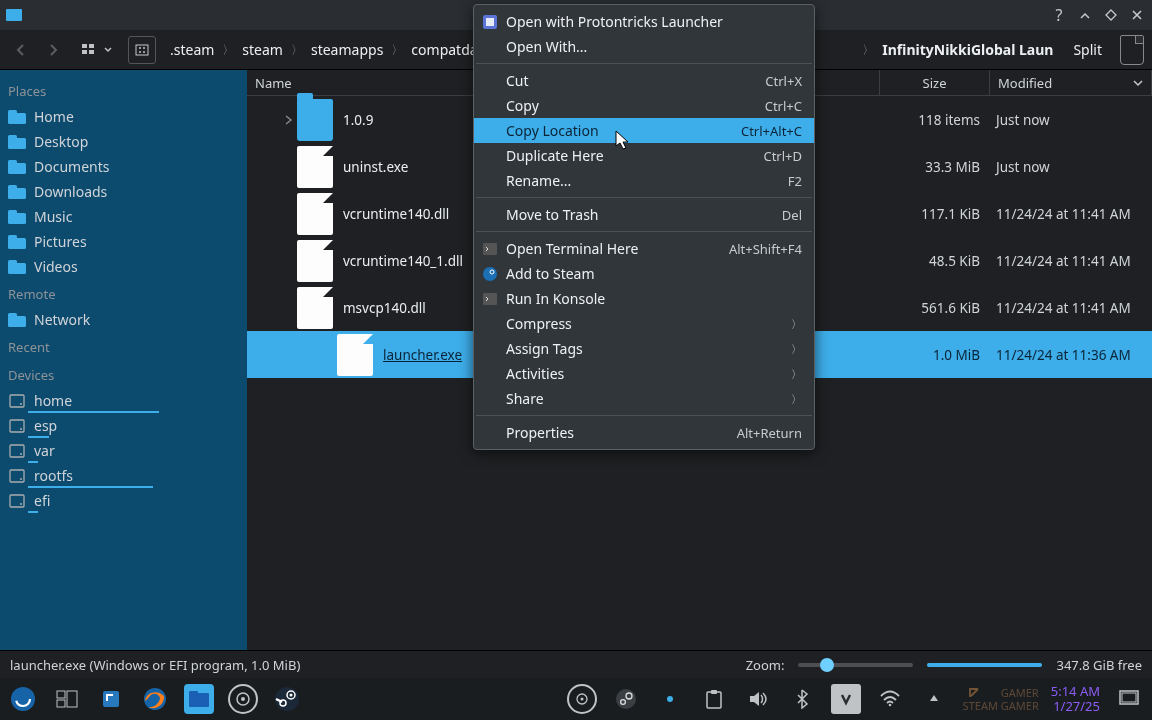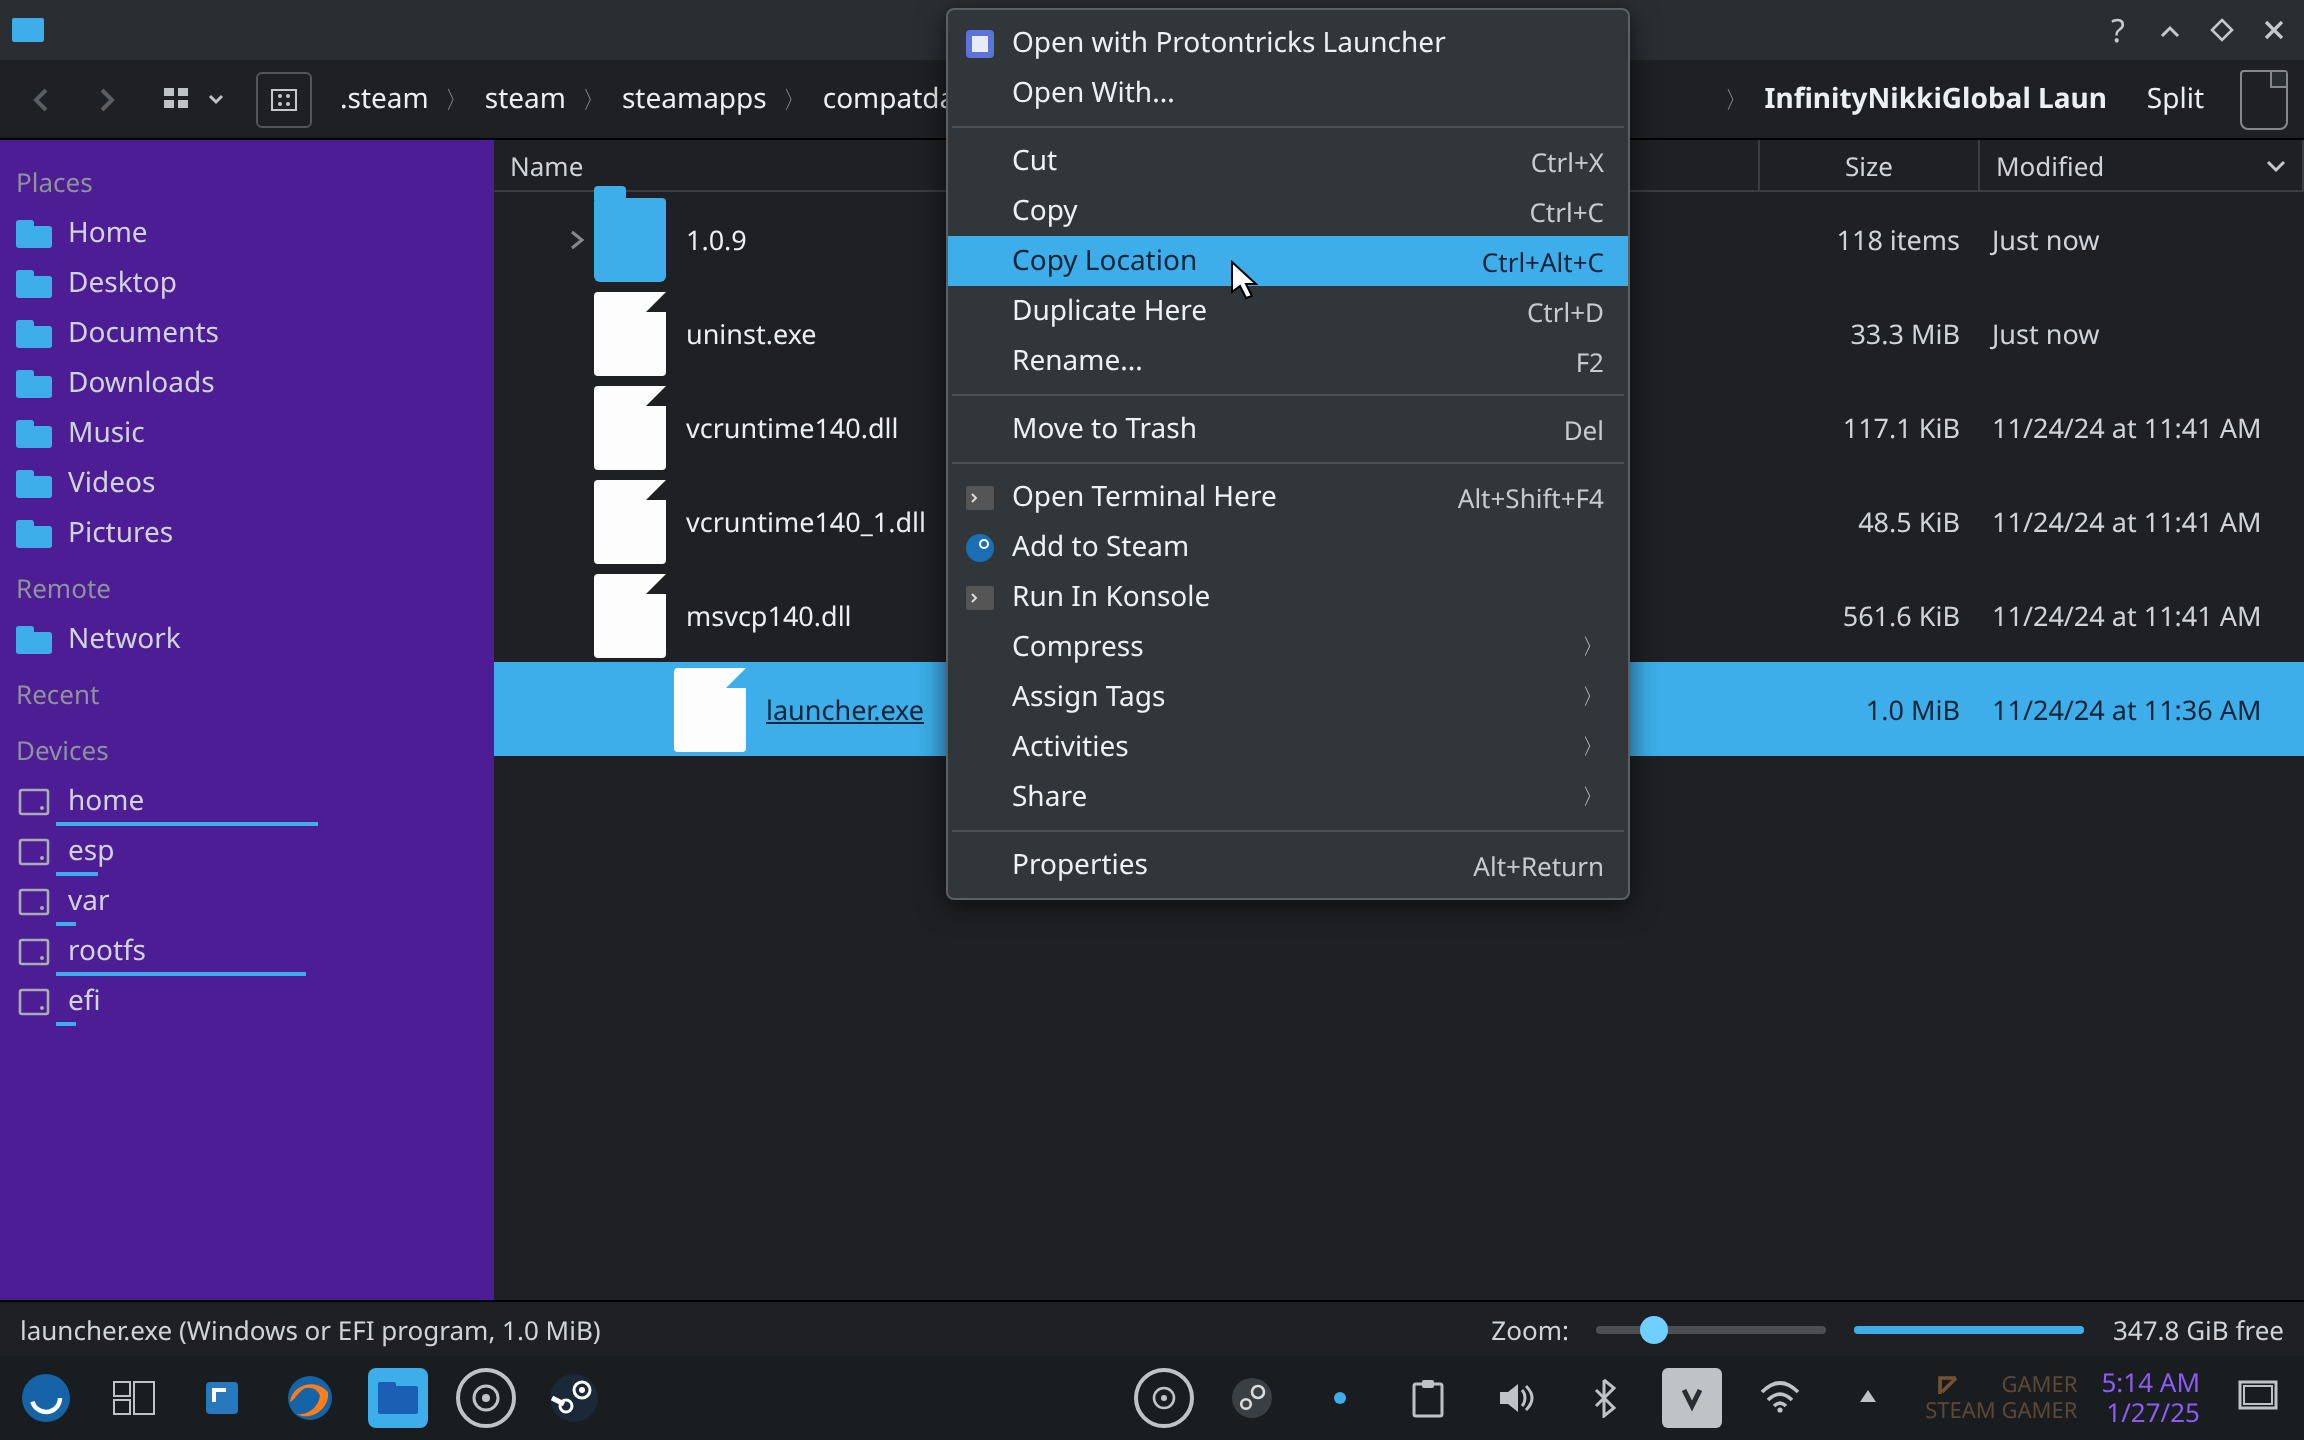--- a/index.html
+++ b/index.html
@@ -20,21 +20,21 @@
 .crumbbar .sep { color:#888; font-size:12px; }
 .crumbbar .bold { font-weight: bold; }
 .splitlbl { color:#eceff1; font-size:14px; margin-left:6px; margin-right:12px;}
 .newbtn { width:24px; height:30px; border:1px solid #888; border-radius:2px 2px 4px 4px; position:relative;}
 .newbtn:after{ content:""; position:absolute; top:0; right:0; width:7px; height:7px; background:#2a2e32; border-left:1px solid #888; border-bottom:1px solid #888;}
 
 
 .main { display:flex; height: calc(720px - 30px - 40px - 28px - 42px); }
 
 
-.sidebar { width: 247px; background:#4c1d95; padding: 6px 0; overflow-y:auto; font-size:14px;}
+.sidebar { width: 247px; background:#0c4a6e; padding: 6px 0; overflow-y:auto; font-size:14px;}
 .sidebar .hdr { color:#8e9398; padding:6px 8px 4px; font-size:13px;}
 .sidebar .item { display:flex; align-items:center; gap:8px; padding:3px 8px 3px 8px; cursor:pointer; position:relative;}
 .sidebar .item .ic { width:18px; height:16px; display:flex; align-items:center; justify-content:center; }
 .sidebar .item.disk .bar { position:absolute; bottom:0; left:28px; height:2px; background:#3daee9; }
 
 
 .files { flex:1; background:#1e2023; display:flex; flex-direction:column; }
 .colhdr { display:flex; height:26px; border-bottom:1px solid #3a3e42; font-size:13px; color:#d0d4d8; align-items:center;}
 .colhdr .col { padding:0 8px; display:flex; align-items:center; height:100%; border-right:1px solid #3a3e42;}
 .colhdr .name { flex:1; }
@@ -215,30 +215,30 @@
           </span>
           <span>Music</span>
         </div>
         <div class="item">
           <span class="ic">
             <svg width="18" height="14">
               <rect y="3" width="18" height="11" rx="1.5" fill="#3daee9"></rect>
               <rect width="9" height="5" rx="1.5" fill="#3daee9"></rect>
             </svg>
           </span>
+          <span>Pictures</span>
+        </div>
+        <div class="item">
+          <span class="ic">
+            <svg width="18" height="14">
+              <rect y="3" width="18" height="11" rx="1.5" fill="#3daee9"></rect>
+              <rect width="9" height="5" rx="1.5" fill="#3daee9"></rect>
+            </svg>
+          </span>
           <span>Videos</span>
-        </div>
-        <div class="item">
-          <span class="ic">
-            <svg width="18" height="14">
-              <rect y="3" width="18" height="11" rx="1.5" fill="#3daee9"></rect>
-              <rect width="9" height="5" rx="1.5" fill="#3daee9"></rect>
-            </svg>
-          </span>
-          <span>Pictures</span>
         </div>
       </div>
     <div class="hdr">Remote</div>
     <div id="remote">
         <div class="item">
           <span class="ic">
             <svg width="18" height="14">
               <rect y="3" width="18" height="11" rx="1.5" fill="#3daee9"></rect>
               <rect width="9" height="5" rx="1.5" fill="#3daee9"></rect>
             </svg>

